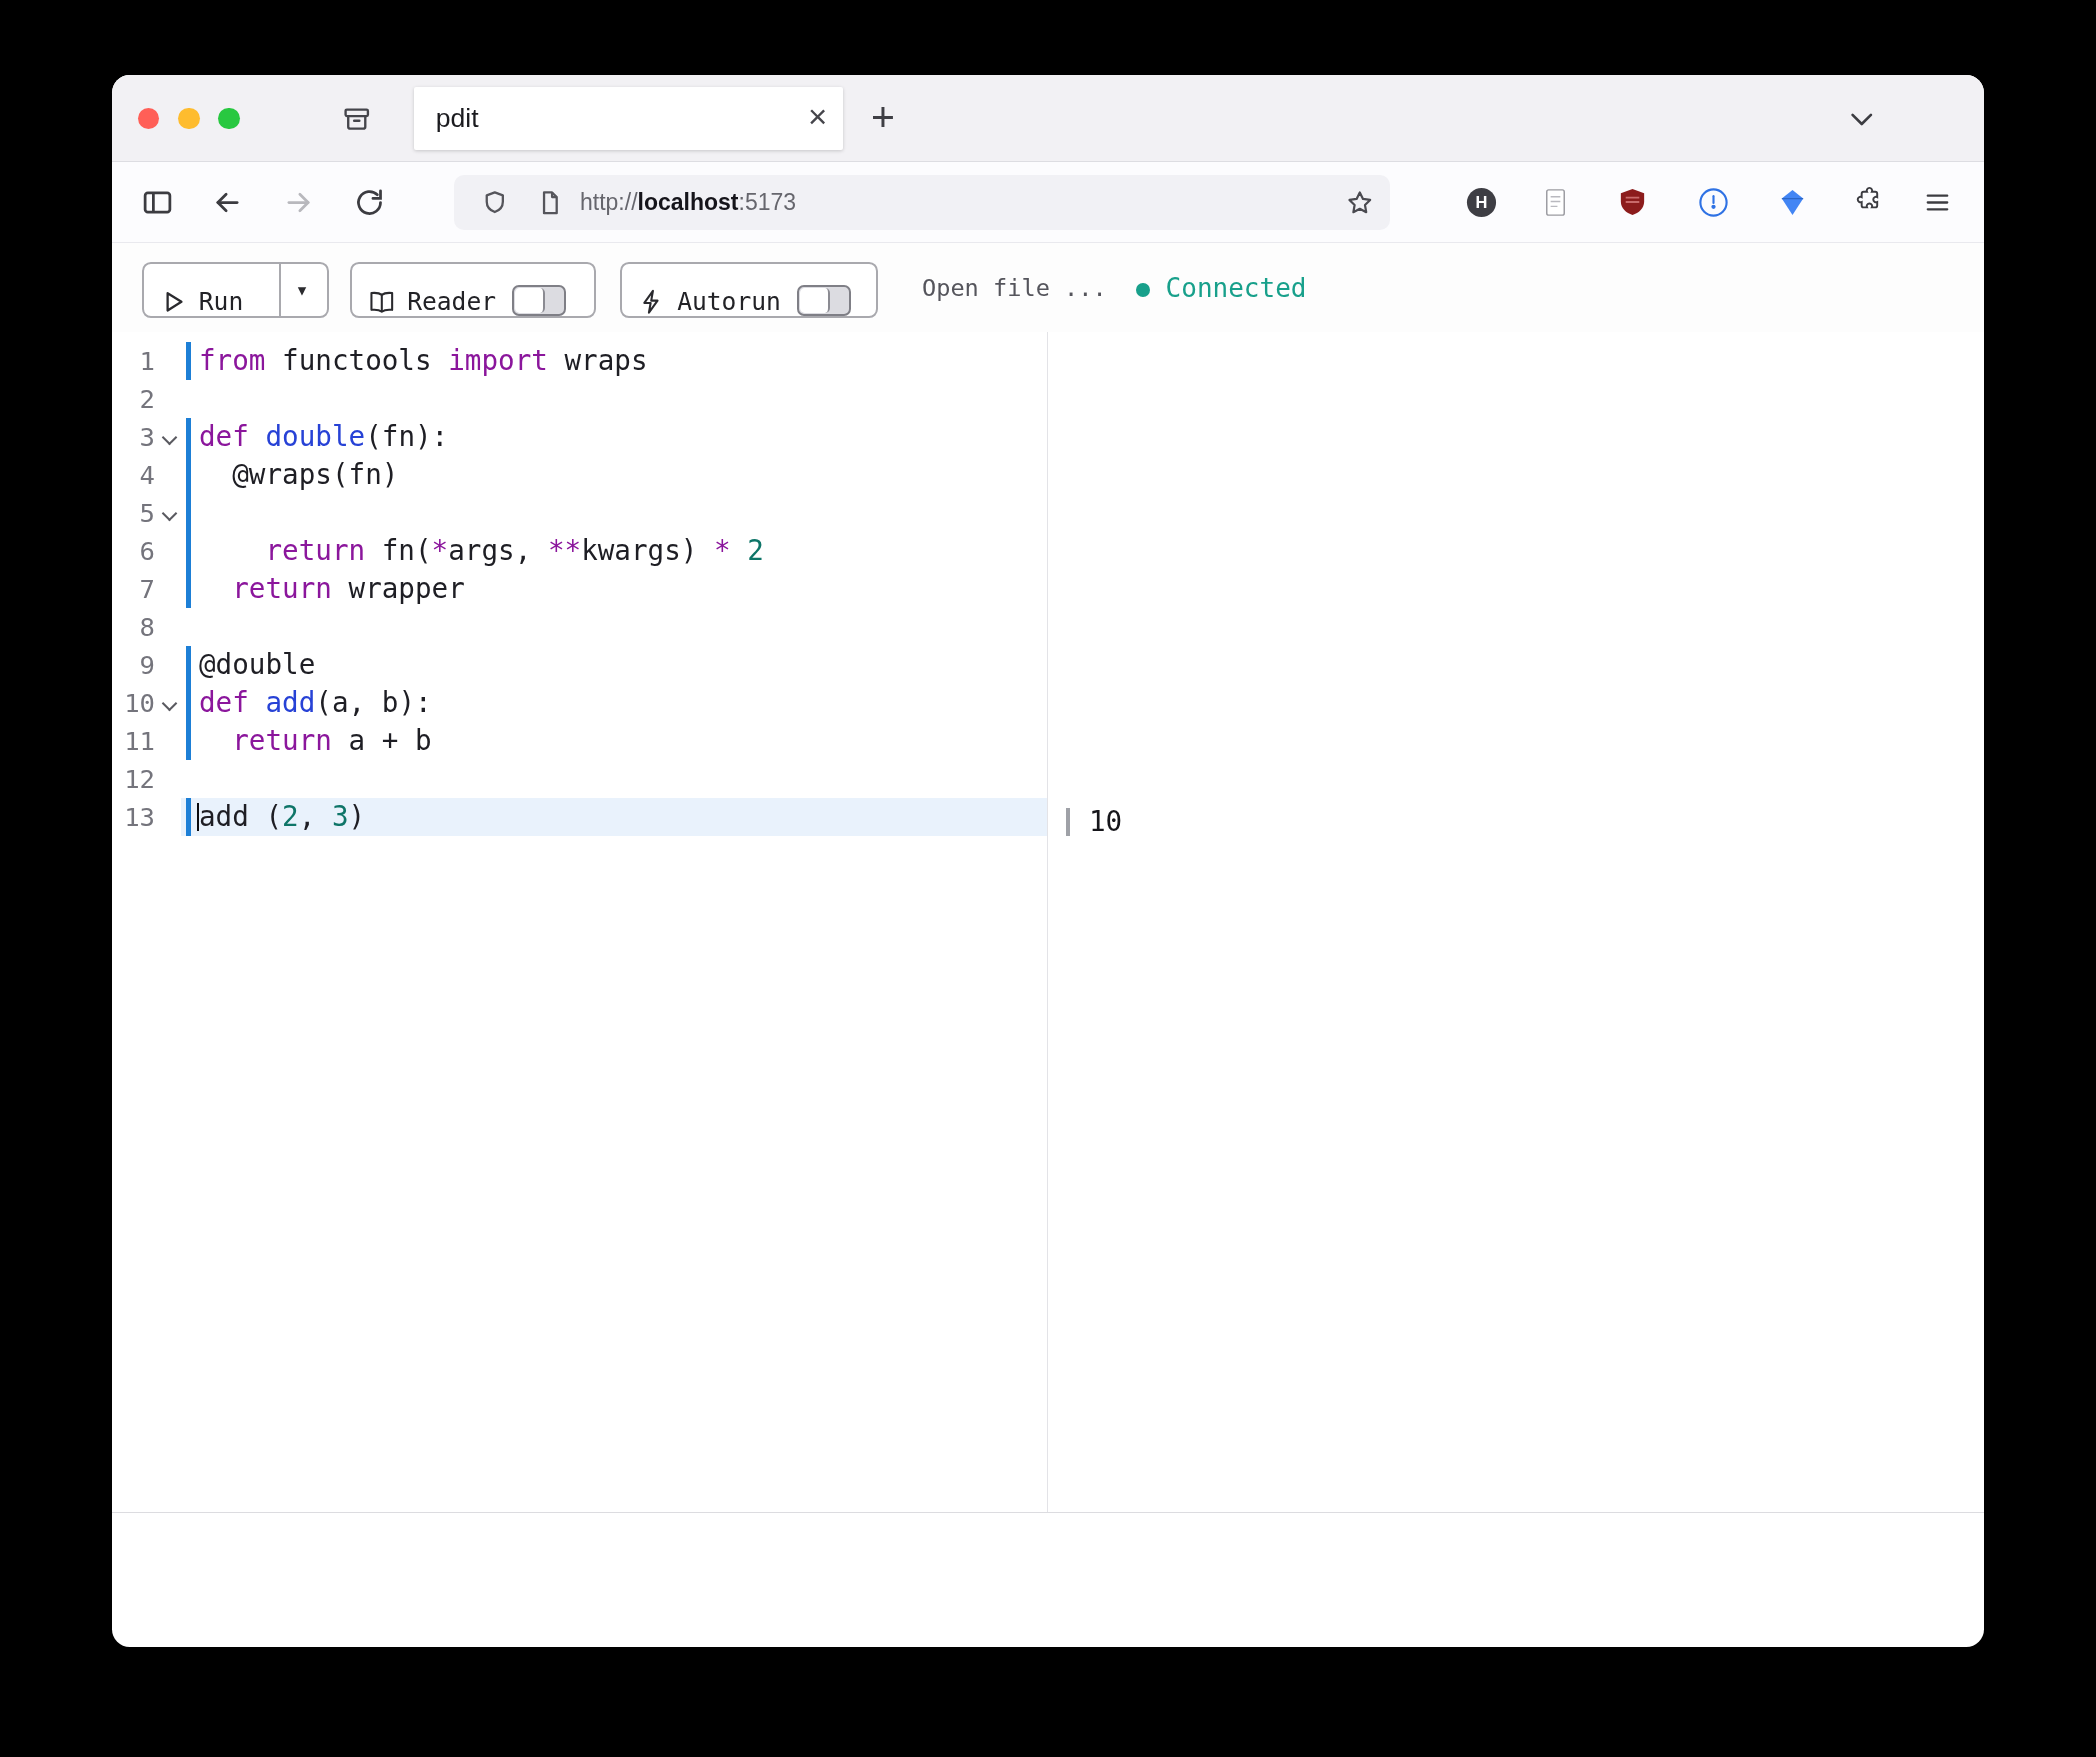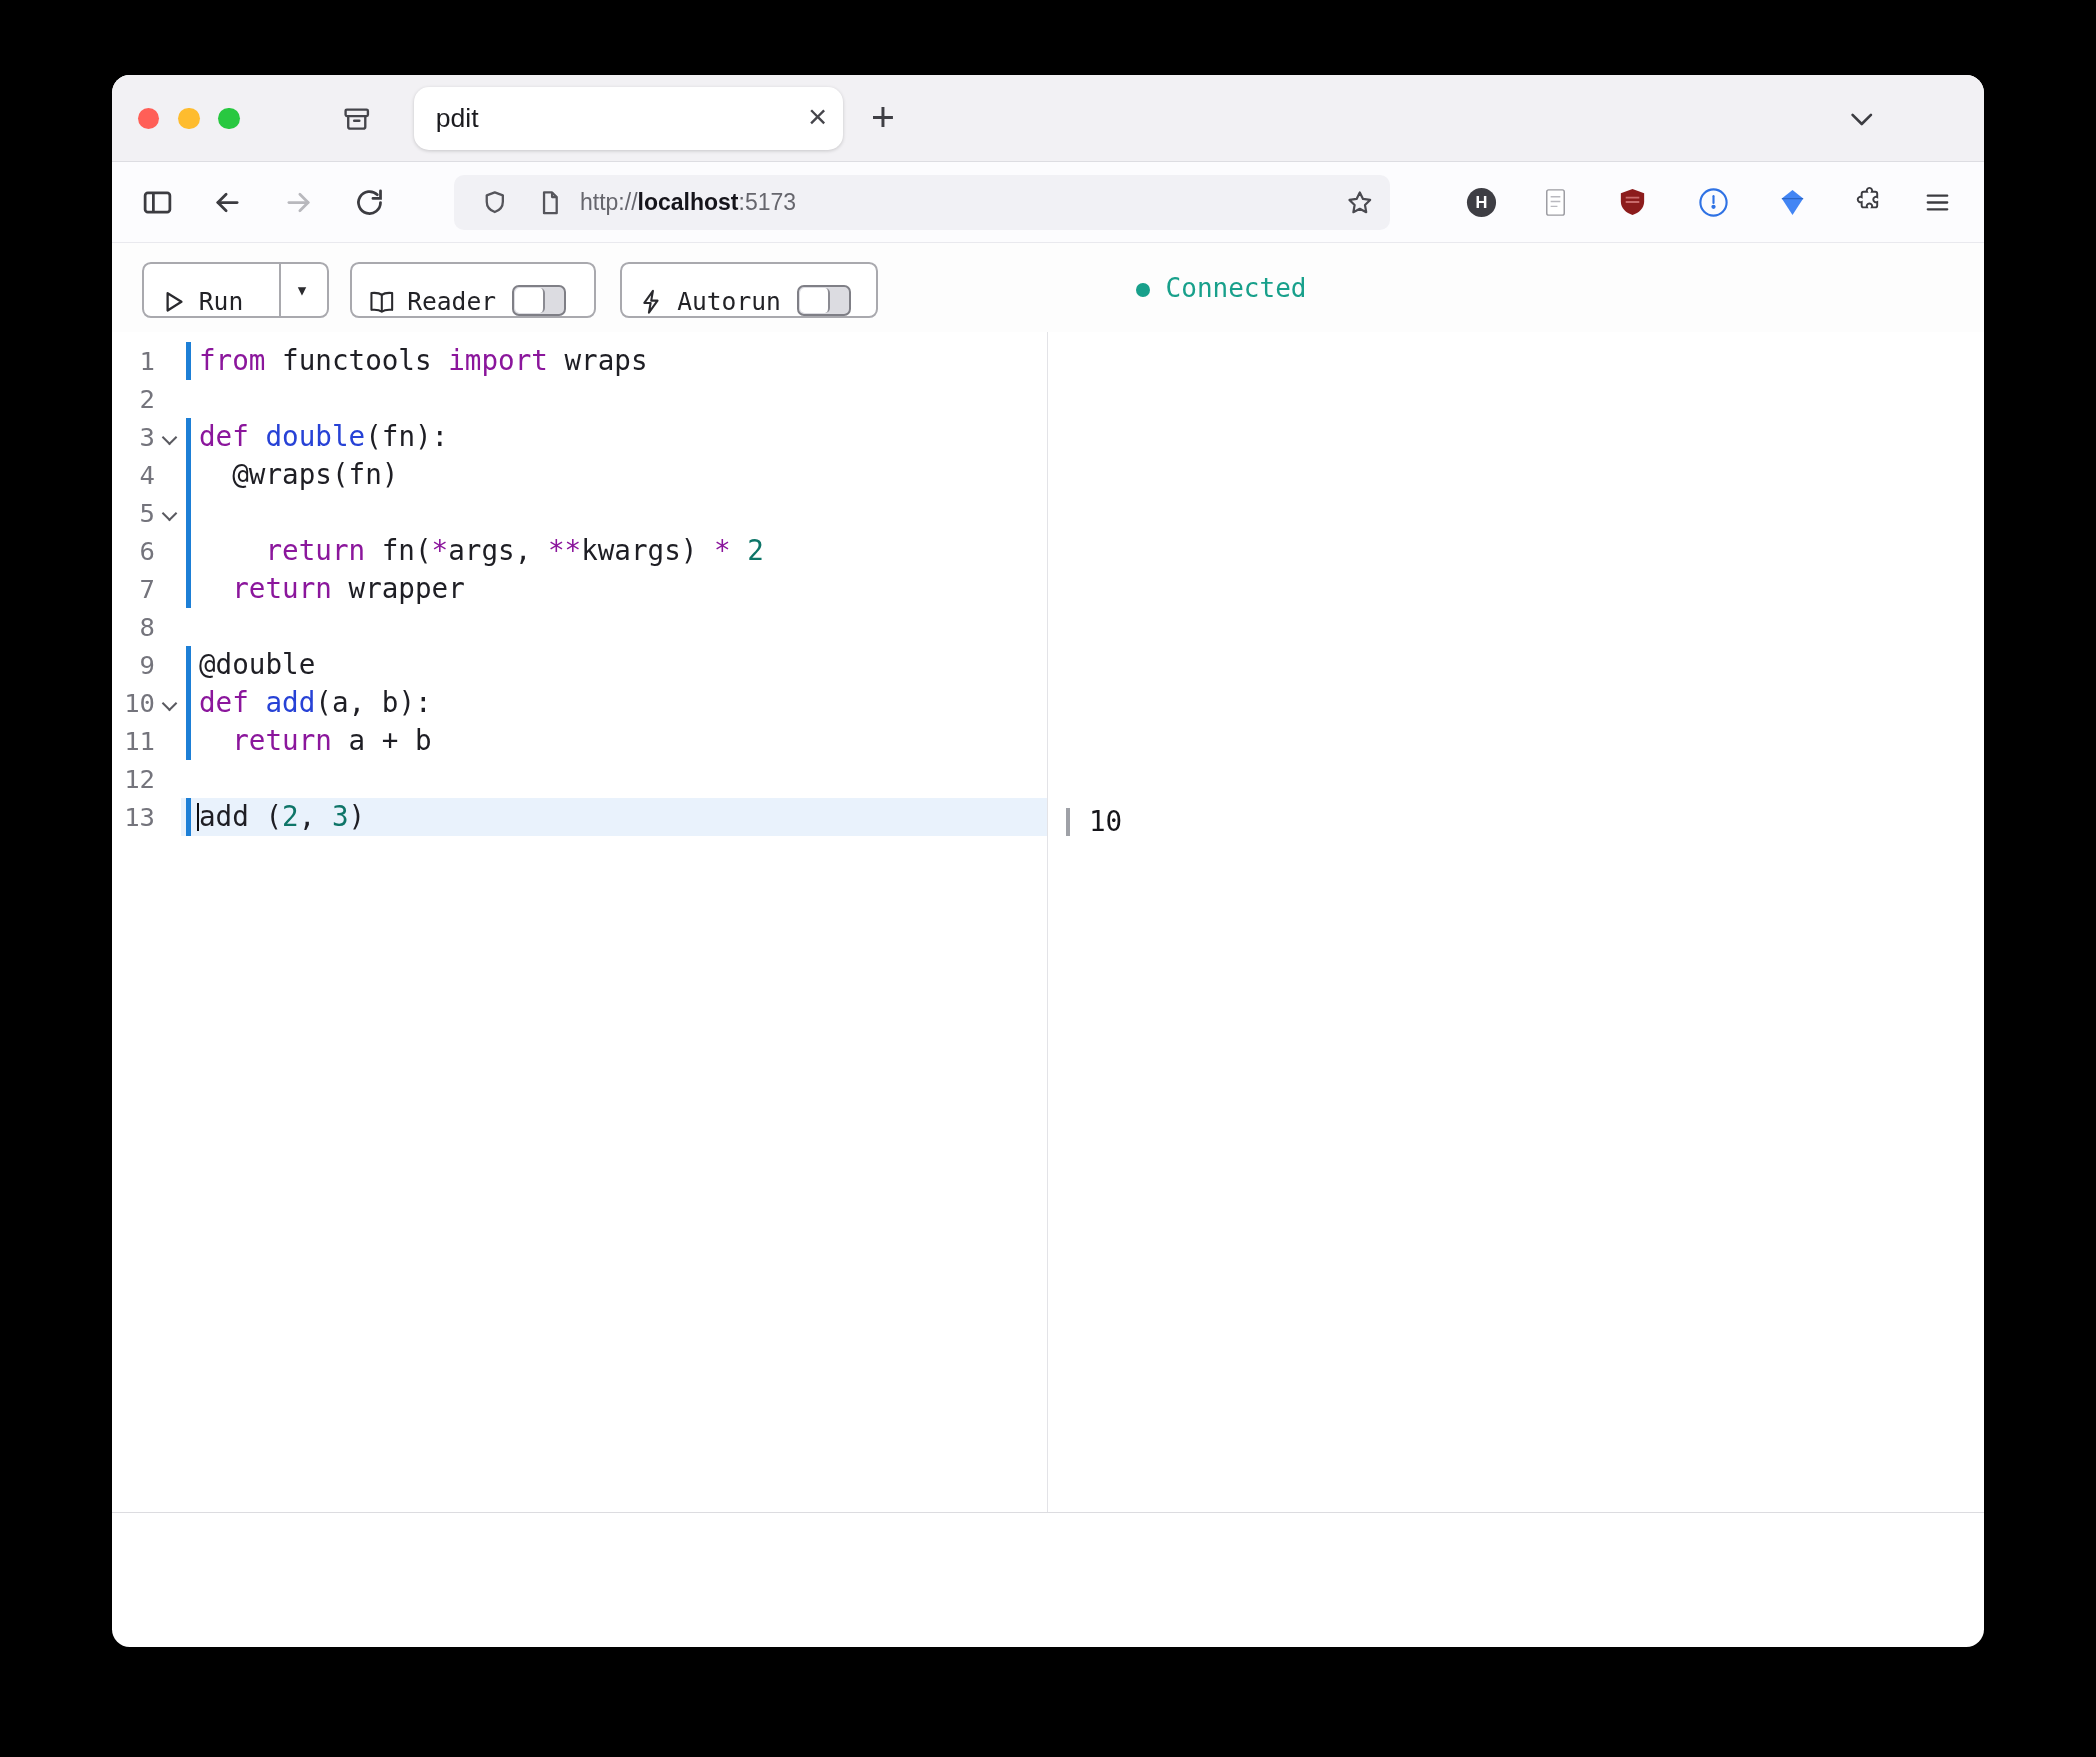--- a/index.html
+++ b/index.html
@@ -11,21 +11,21 @@
             font-family:"Liberation Sans", sans-serif; }
 
   
   .tabbar { position:relative; height:87px; background:#f2f1f4; border-bottom:1px solid #dddde2; }
   .light { position:absolute; top:32.5px; width:21.7px; height:21.7px; border-radius:50%; }
   .light.red   { left:25.6px;  background:#ff5f57; }
   .light.yellow{ left:66px;  background:#febc2e; }
   .light.green { left:106px; background:#28c840; }
   .tb-icon { position:absolute; top:27.6px; width:31.5px; height:31.5px; }
   .tab { position:absolute; left:302px; top:11.8px; width:429px; height:63px; background:#fff;
-         border-radius:15px; box-shadow:0 1px 3.9px rgba(0,0,0,.18); }
+         border-radius:2px; box-shadow:0 1px 3.9px rgba(0,0,0,.18); }
   .tab-title { position:absolute; left:21.7px; top:0; line-height:63px; font-size:26.6px; color:#1b1b1f; }
   .tab-close { position:absolute; right:15.8px; top:0; line-height:59px; font-size:33px; color:#45454b; font-weight:300; cursor:default; }
   .newtab { position:absolute; left:759px; top:12.8px; font-size:41px; font-weight:300; color:#3f3f44; line-height:59px; }
   .tab-chevron { position:absolute; left:1734px; top:27.6px; width:31.5px; height:31.5px; }
 
   
   .navbar { position:relative; height:81px; background:#fcfcfe; border-bottom:1px solid #e9e9ee; }
   .nav-icon { position:absolute; top:23.6px; width:33px; height:33px; }
   .urlbar { position:absolute; left:342px; top:12.8px; width:936px; height:55px; background:#f1f1f5; border-radius:9.9px; }
   .url-icon { position:absolute; top:13.8px; width:27.6px; height:27.6px; }
@@ -231,20 +231,21 @@
           <svg viewBox="0 0 24 24" fill="none" stroke="#2a2a2e" stroke-width="1.8" stroke-linejoin="round">
               <path d="M13 2.5L5.5 13H11l-1.5 8.5L17 11h-5.5z"></path>
             </svg>
         </span>
         <span class="b-label">Autorun</span>
         <span class="toggle">
             <span class="knob"></span>
           </span>
       </div>
 
+      <span class="open-file">Open file ...</span>
 
       <span class="status"><span class="status-dot"></span><span>Connected</span></span>
     </div>
 
     <div class="editor">
       <div class="code-scroll">
           <div class="line">
             <span class="lnum">1</span>
             <span class="cellbar"></span>
             <span class="code"><span class="tk kw">from</span><span class="tk "> functools </span><span class="tk kw">import</span><span class="tk "> wraps</span></span>

